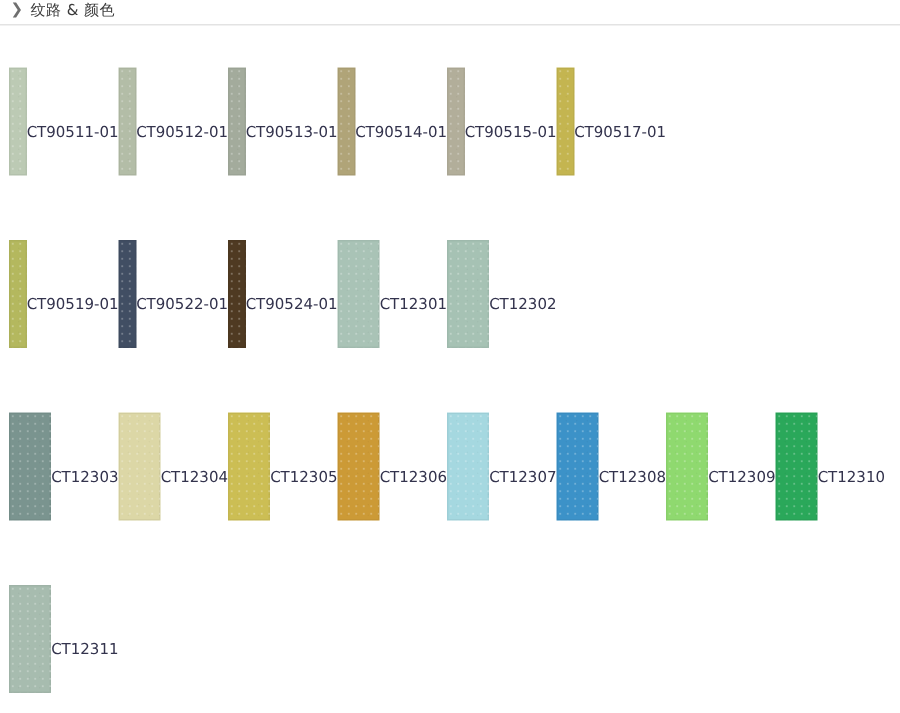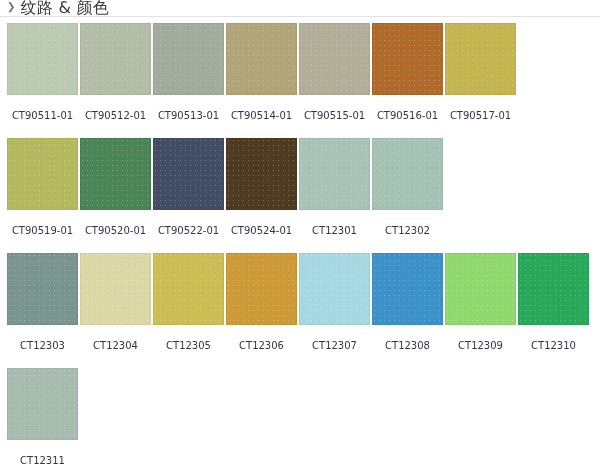--- a/index.html
+++ b/index.html
@@ -25,40 +25,39 @@
     box-sizing: border-box;
   }
   .chevron {
     font-size: 10px;
     line-height: 1;
     color: #6f6f6f;
     font-family: "DejaVu Sans", sans-serif;
     transform: translateY(-1px);
   }
   .section-title {
-    font-size: 16px;
+    font-size: 10px;
     line-height: 1;
     color: #3b3b3b;
     letter-spacing: .3px;
     white-space: nowrap;
     font-family: "DejaVu Sans", "Liberation Sans", sans-serif;
   }
 
   
   .grid-wrap {
     padding: 6px 0 0 6px;
   }
   .swatch-row {
     display: flex;
     height: 115px;
   }
   .swatch-cell {
     width: 73px;
     display: flex;
-    flex-direction: column;
     align-items: center;
   }
   .swatch-tile {
     width: 71px;
     height: 72px;
     position: relative;
     overflow: hidden;
     box-shadow: inset 0 0 0 1px rgba(0,0,0,0.045);
   }
   
@@ -107,36 +106,28 @@
       </div>
       <div class="swatch-cell">
         <div class="swatch-tile" style="background-color: rgb(176, 164, 120);"></div>
         <div class="swatch-label">CT90514-01</div>
       </div>
       <div class="swatch-cell">
         <div class="swatch-tile" style="background-color: rgb(178, 174, 154);"></div>
         <div class="swatch-label">CT90515-01</div>
       </div>
       <div class="swatch-cell">
-        <div class="swatch-tile" style="background-color: rgb(176, 106, 44);"></div>
-        <div class="swatch-label">CT90516-01</div>
-      </div>
-      <div class="swatch-cell">
         <div class="swatch-tile" style="background-color: rgb(196, 181, 80);"></div>
         <div class="swatch-label">CT90517-01</div>
       </div>
     </div>
     <div class="swatch-row">
       <div class="swatch-cell">
         <div class="swatch-tile" style="background-color: rgb(180, 184, 94);"></div>
         <div class="swatch-label">CT90519-01</div>
-      </div>
-      <div class="swatch-cell">
-        <div class="swatch-tile" style="background-color: rgb(74, 132, 87);"></div>
-        <div class="swatch-label">CT90520-01</div>
       </div>
       <div class="swatch-cell">
         <div class="swatch-tile" style="background-color: rgb(65, 78, 99);"></div>
         <div class="swatch-label">CT90522-01</div>
       </div>
       <div class="swatch-cell">
         <div class="swatch-tile" style="background-color: rgb(79, 58, 34);"></div>
         <div class="swatch-label">CT90524-01</div>
       </div>
       <div class="swatch-cell">

